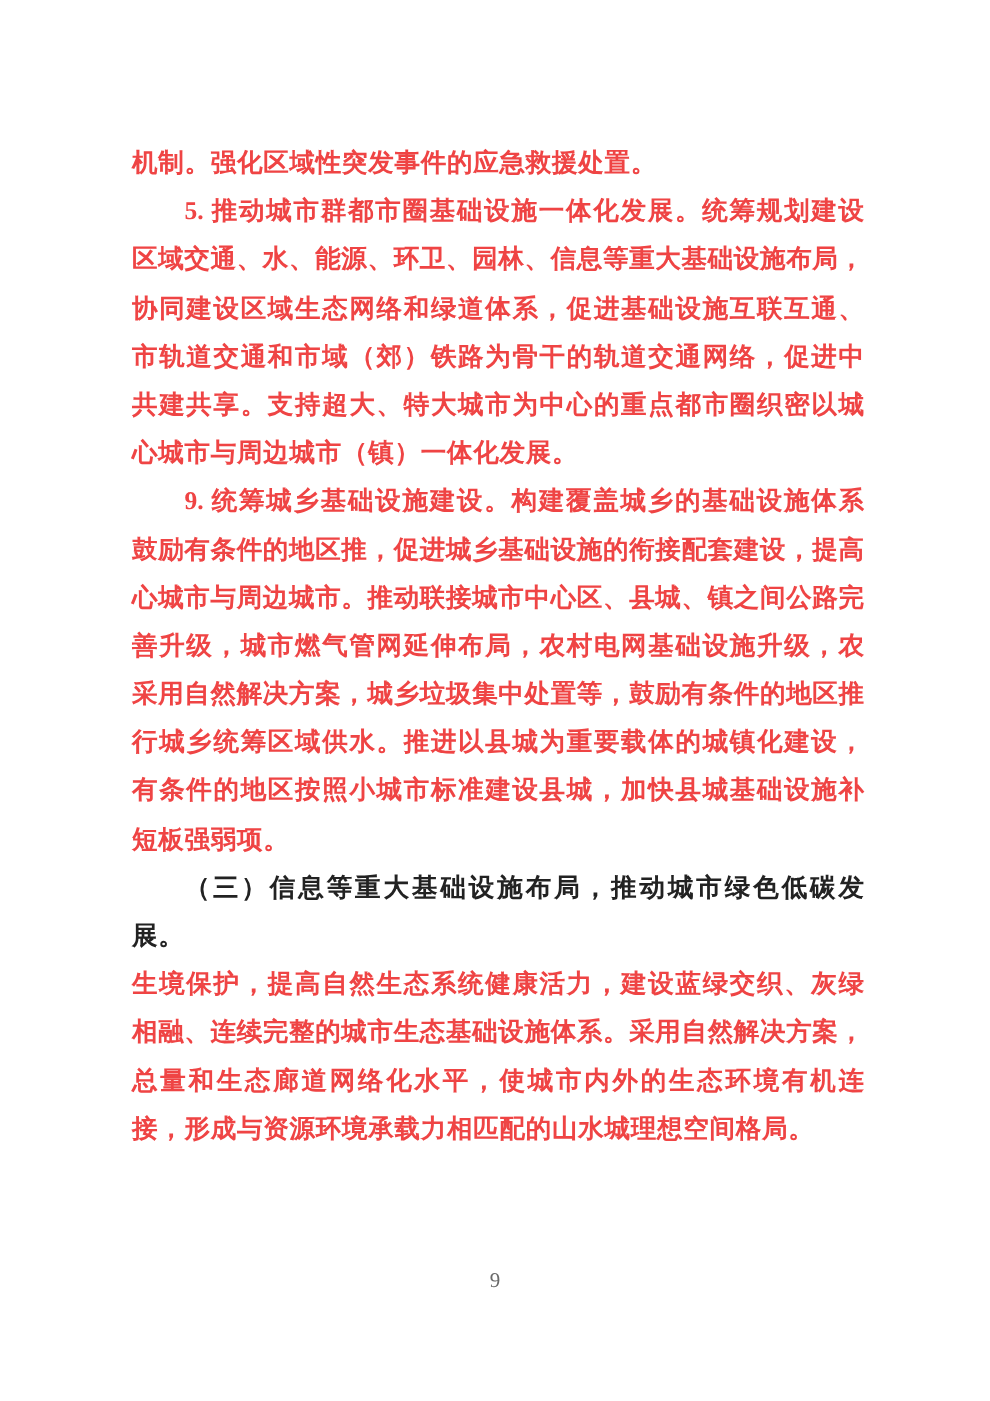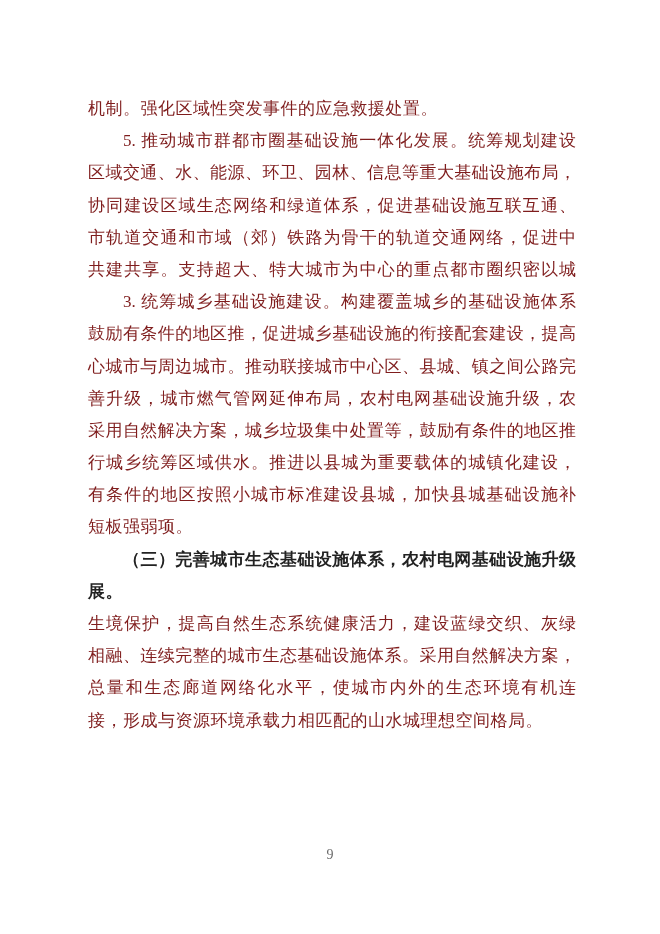--- a/index.html
+++ b/index.html
@@ -22,23 +22,24 @@
   .content {
     position: absolute;
     left: 88px;
     top: 93px;
     width: 488px;
   }
   .line {
     height: 32.2px;
     line-height: 32.2px;
     font-size: 17px;
-    color: #7f1d1d;
+    color: #ef4444;
     letter-spacing: 0.5px;
     white-space: nowrap;
+    font-weight: bold;
   }
   .line.fill {
     letter-spacing: 0;
     white-space: normal;
     text-align: justify;
     text-align-last: justify;
     text-justify: inter-character;
   }
   .line.indent {
     text-indent: 35px;
@@ -63,29 +64,30 @@
 <body>
 
 <div class="page">
   <div class="content">
       <div class="line">机制。强化区域性突发事件的应急救援处置。</div>
       <div class="line fill indent">5. 推动城市群都市圈基础设施一体化发展。统筹规划建设</div>
       <div class="line fill">区域交通、水、能源、环卫、园林、信息等重大基础设施布局，</div>
       <div class="line fill">协同建设区域生态网络和绿道体系，促进基础设施互联互通、</div>
       <div class="line fill">市轨道交通和市域（郊）铁路为骨干的轨道交通网络，促进中</div>
       <div class="line fill">共建共享。支持超大、特大城市为中心的重点都市圈织密以城</div>
-      <div class="line fill indent">3. 统筹城乡基础设施建设。构建覆盖城乡的基础设施体系</div>
+      <div class="line">心城市与周边城市（镇）一体化发展。</div>
+      <div class="line fill indent">9. 统筹城乡基础设施建设。构建覆盖城乡的基础设施体系</div>
       <div class="line fill">鼓励有条件的地区推，促进城乡基础设施的衔接配套建设，提高</div>
       <div class="line fill">心城市与周边城市。推动联接城市中心区、县城、镇之间公路完</div>
       <div class="line fill">善升级，城市燃气管网延伸布局，农村电网基础设施升级，农</div>
       <div class="line fill">采用自然解决方案，城乡垃圾集中处置等，鼓励有条件的地区推</div>
       <div class="line fill">行城乡统筹区域供水。推进以县城为重要载体的城镇化建设，</div>
       <div class="line fill">有条件的地区按照小城市标准建设县城，加快县城基础设施补</div>
       <div class="line">短板强弱项。</div>
-      <div class="line fill indent heading">（三）完善城市生态基础设施体系，农村电网基础设施升级</div>
+      <div class="line fill indent heading">（三）信息等重大基础设施布局，推动城市绿色低碳发</div>
       <div class="line heading">展。</div>
       <div class="line fill">生境保护，提高自然生态系统健康活力，建设蓝绿交织、灰绿</div>
       <div class="line fill">相融、连续完整的城市生态基础设施体系。采用自然解决方案，</div>
       <div class="line fill">总量和生态廊道网络化水平，使城市内外的生态环境有机连</div>
       <div class="line">接，形成与资源环境承载力相匹配的山水城理想空间格局。</div>
     </div>
   <div class="page-number">9</div>
 </div>
 
 </body></html>

